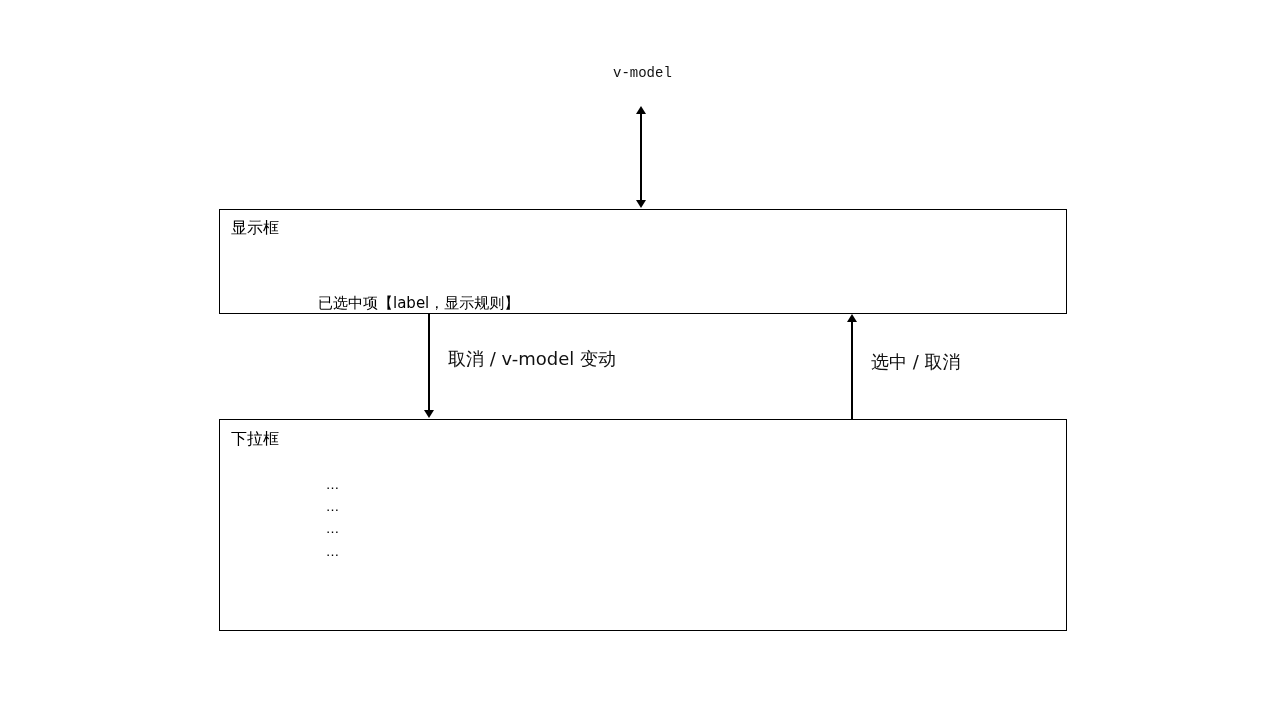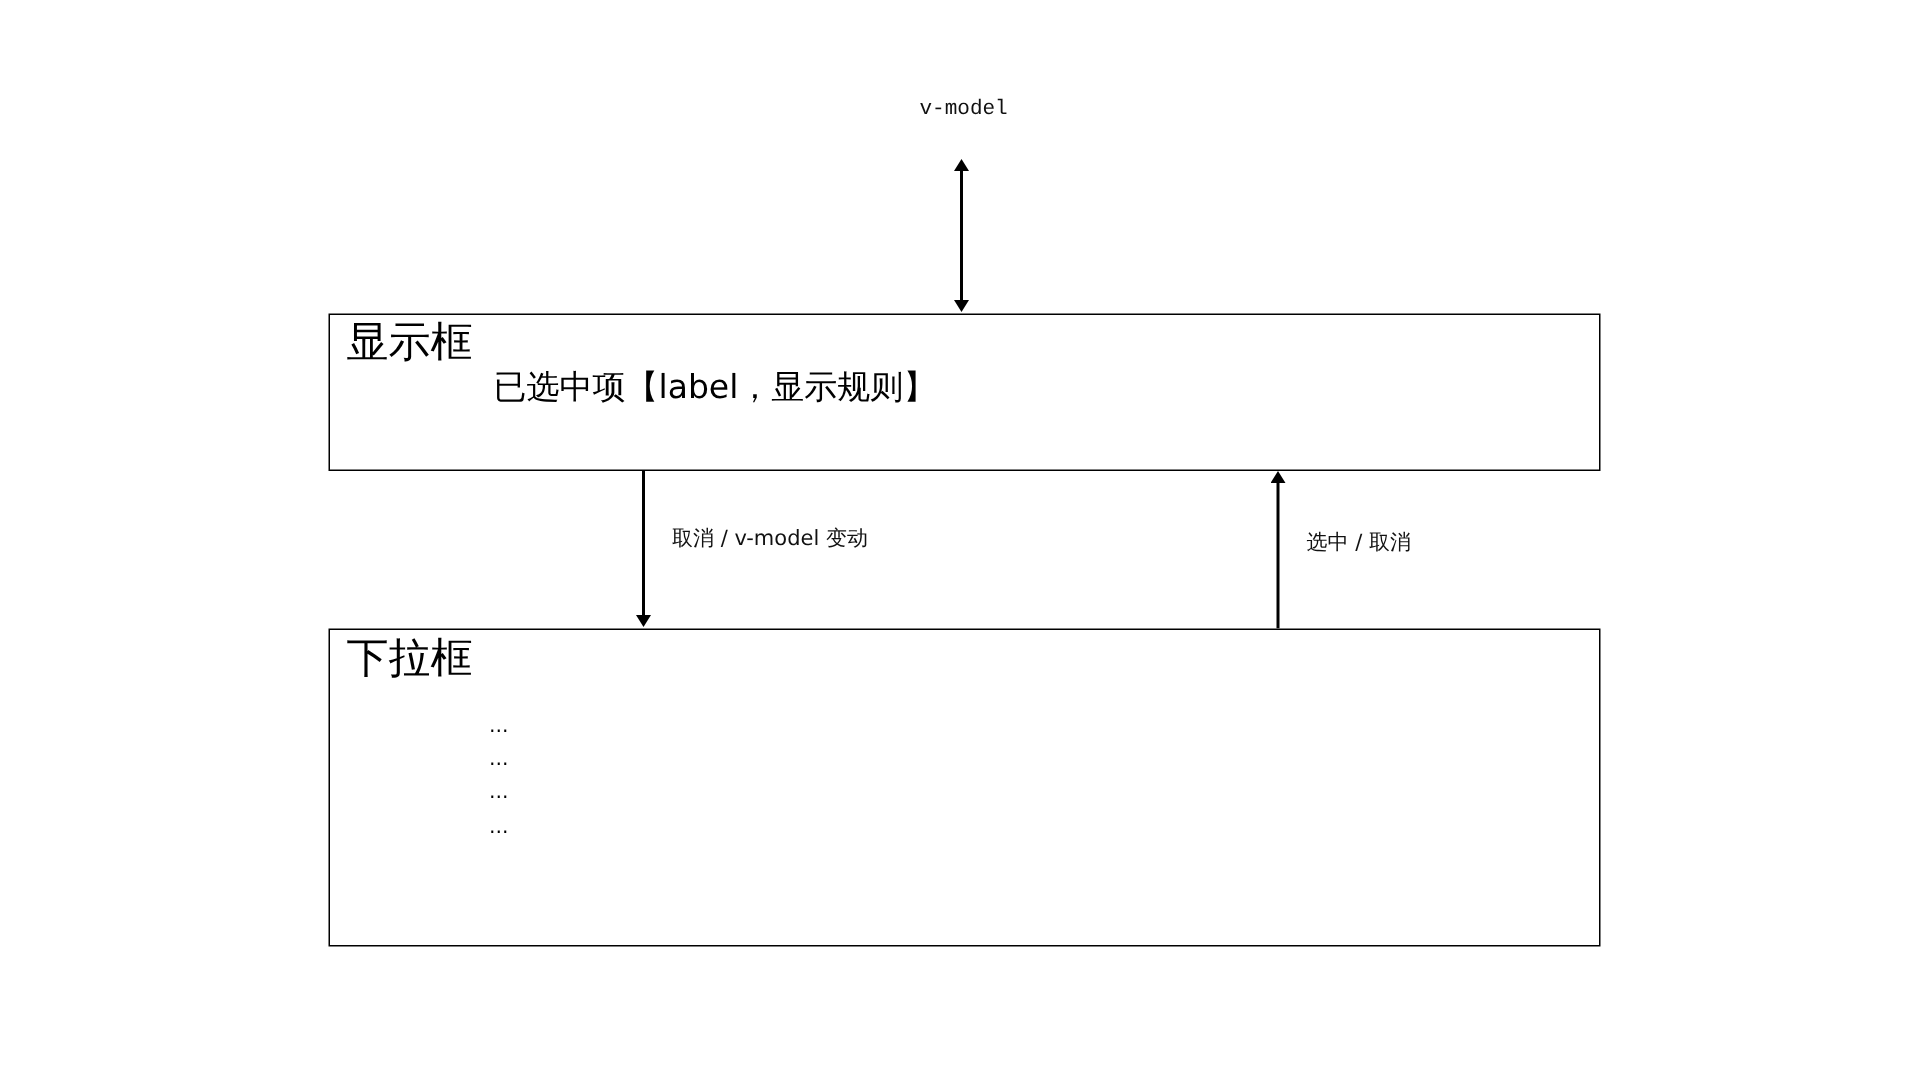--- a/index.html
+++ b/index.html
@@ -18,41 +18,42 @@
     .abs { position: absolute; }
     .box {
       position: absolute;
       border: 1px solid #000000;
       box-sizing: border-box;
       background: #ffffff;
     }
     .box-title {
       position: absolute;
       left: 11px;
-      font-size: 28px;
+      font-size: 16px;
       line-height: 26px;
       white-space: nowrap;
     }
     .box-line {
       position: absolute;
-      left: 109px;
-      font-size: 22px;
+      left: 98px;
+      font-size: 15px;
       line-height: 22px;
       white-space: nowrap;
+      margin-top: 44px;
     }
     .ellipsis {
       position: absolute;
       left: 106px;
       font-size: 13px;
       line-height: 14px;
       letter-spacing: 0px;
     }
     .edge-label {
       position: absolute;
-      font-size: 14px;
+      font-size: 18px;
       line-height: 18px;
       white-space: nowrap;
       color: #111111;
     }
     svg.arrows {
       position: absolute;
       left: 0;
       top: 0;
       width: 1280px;
       height: 720px;

